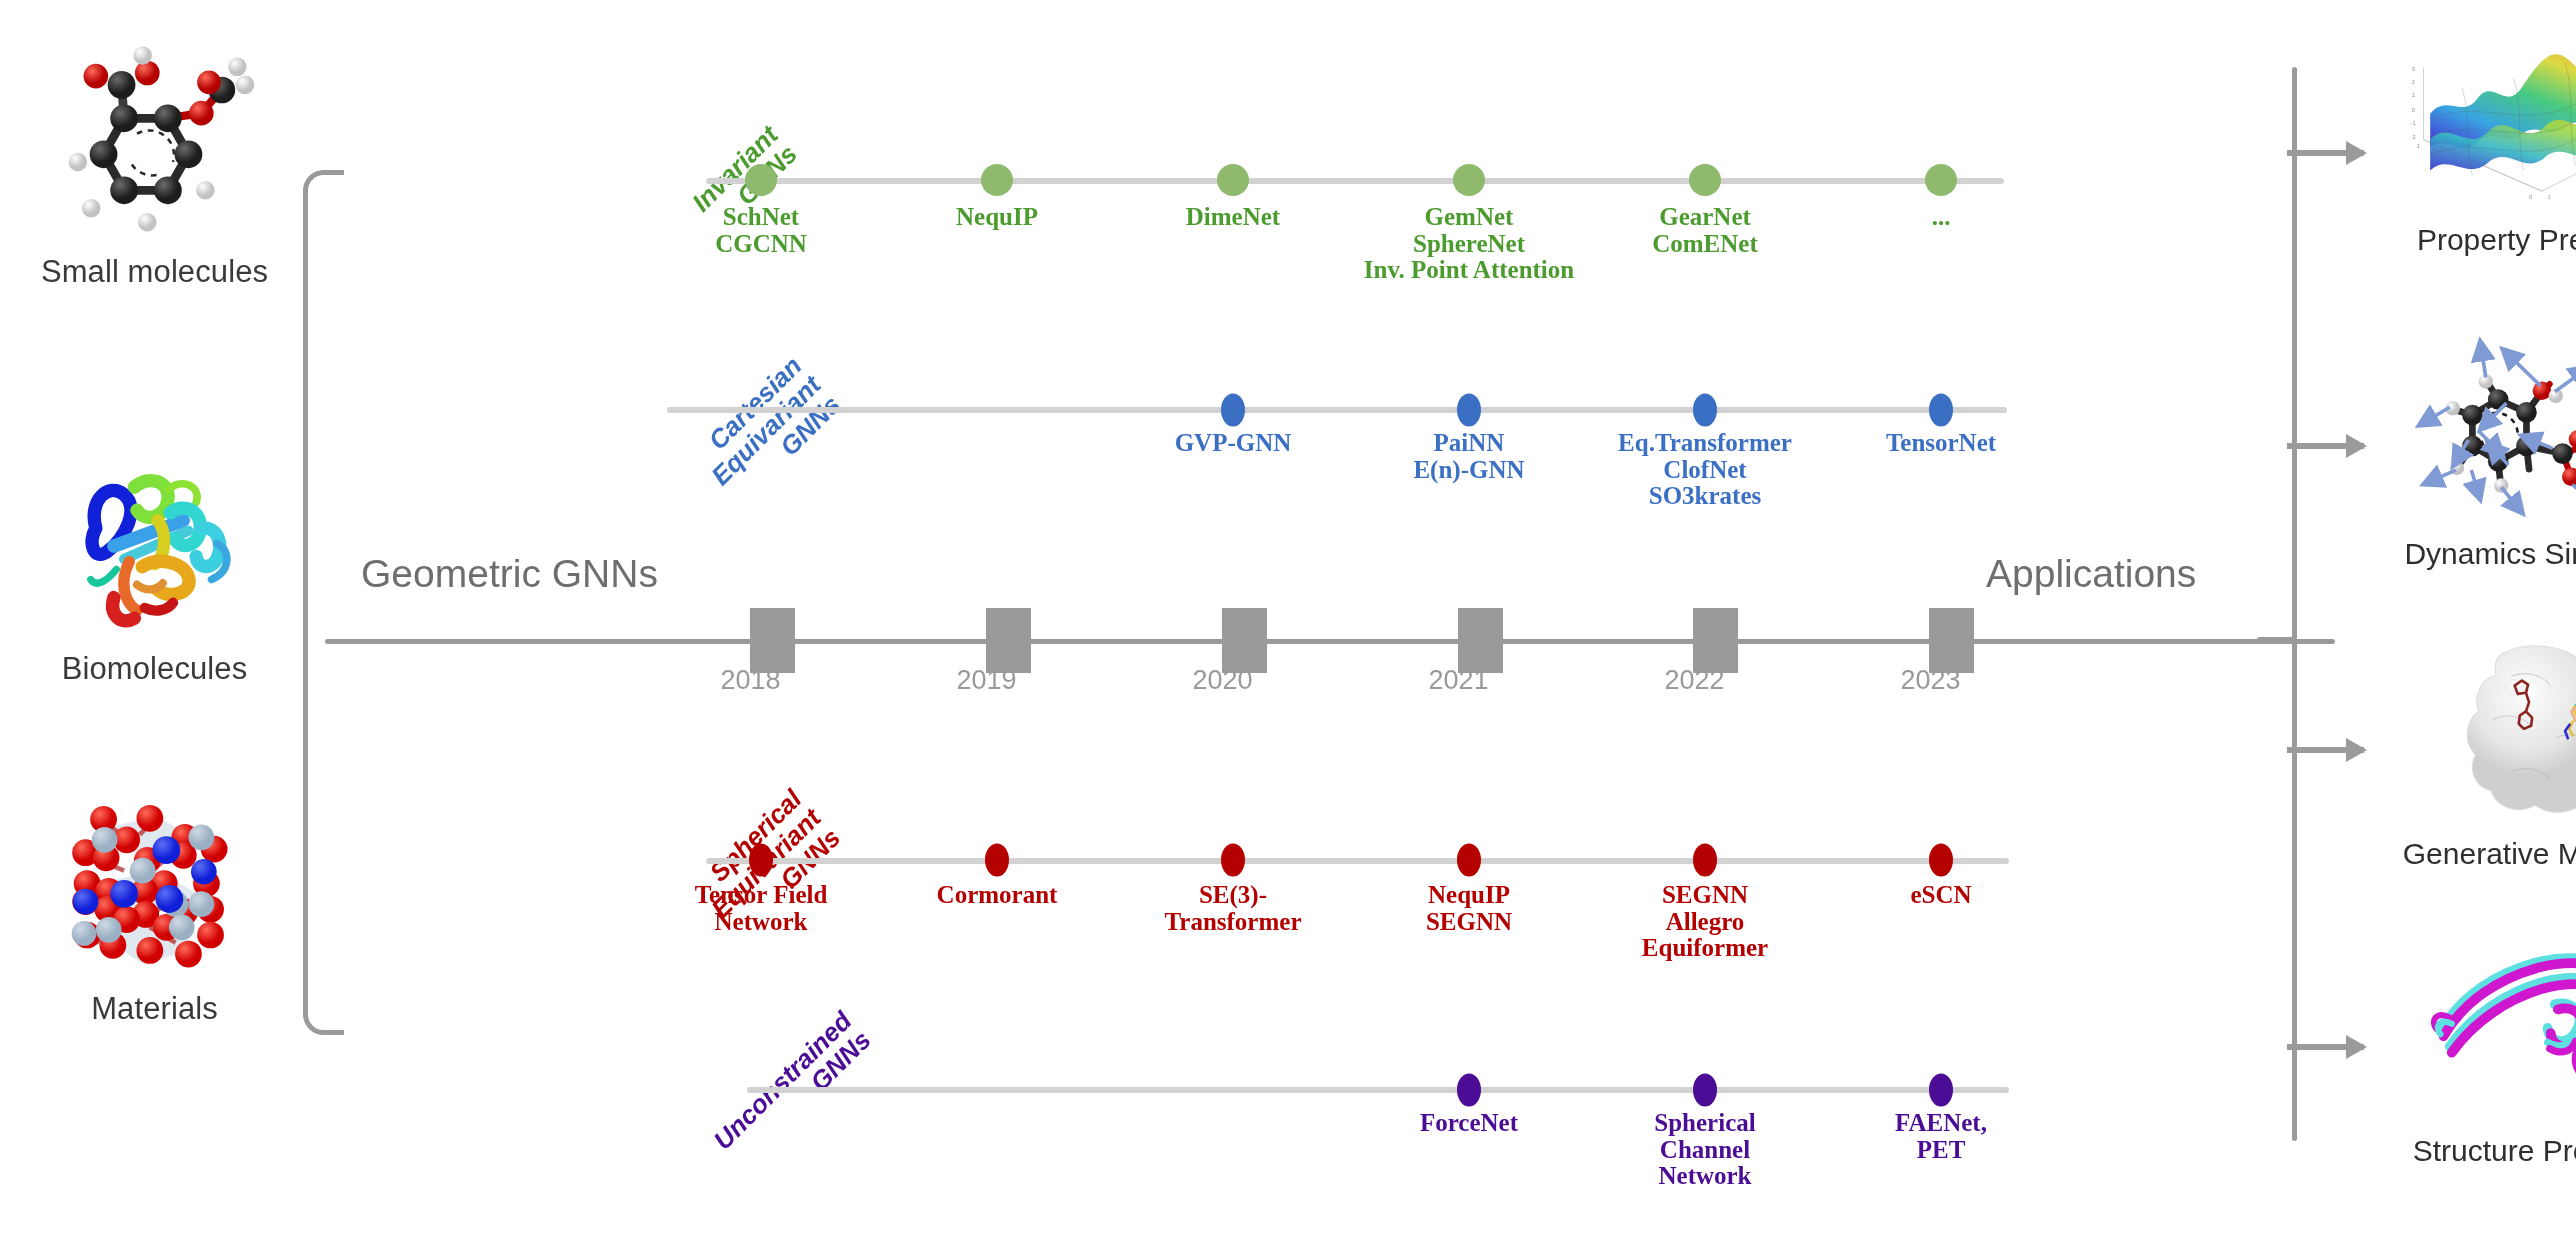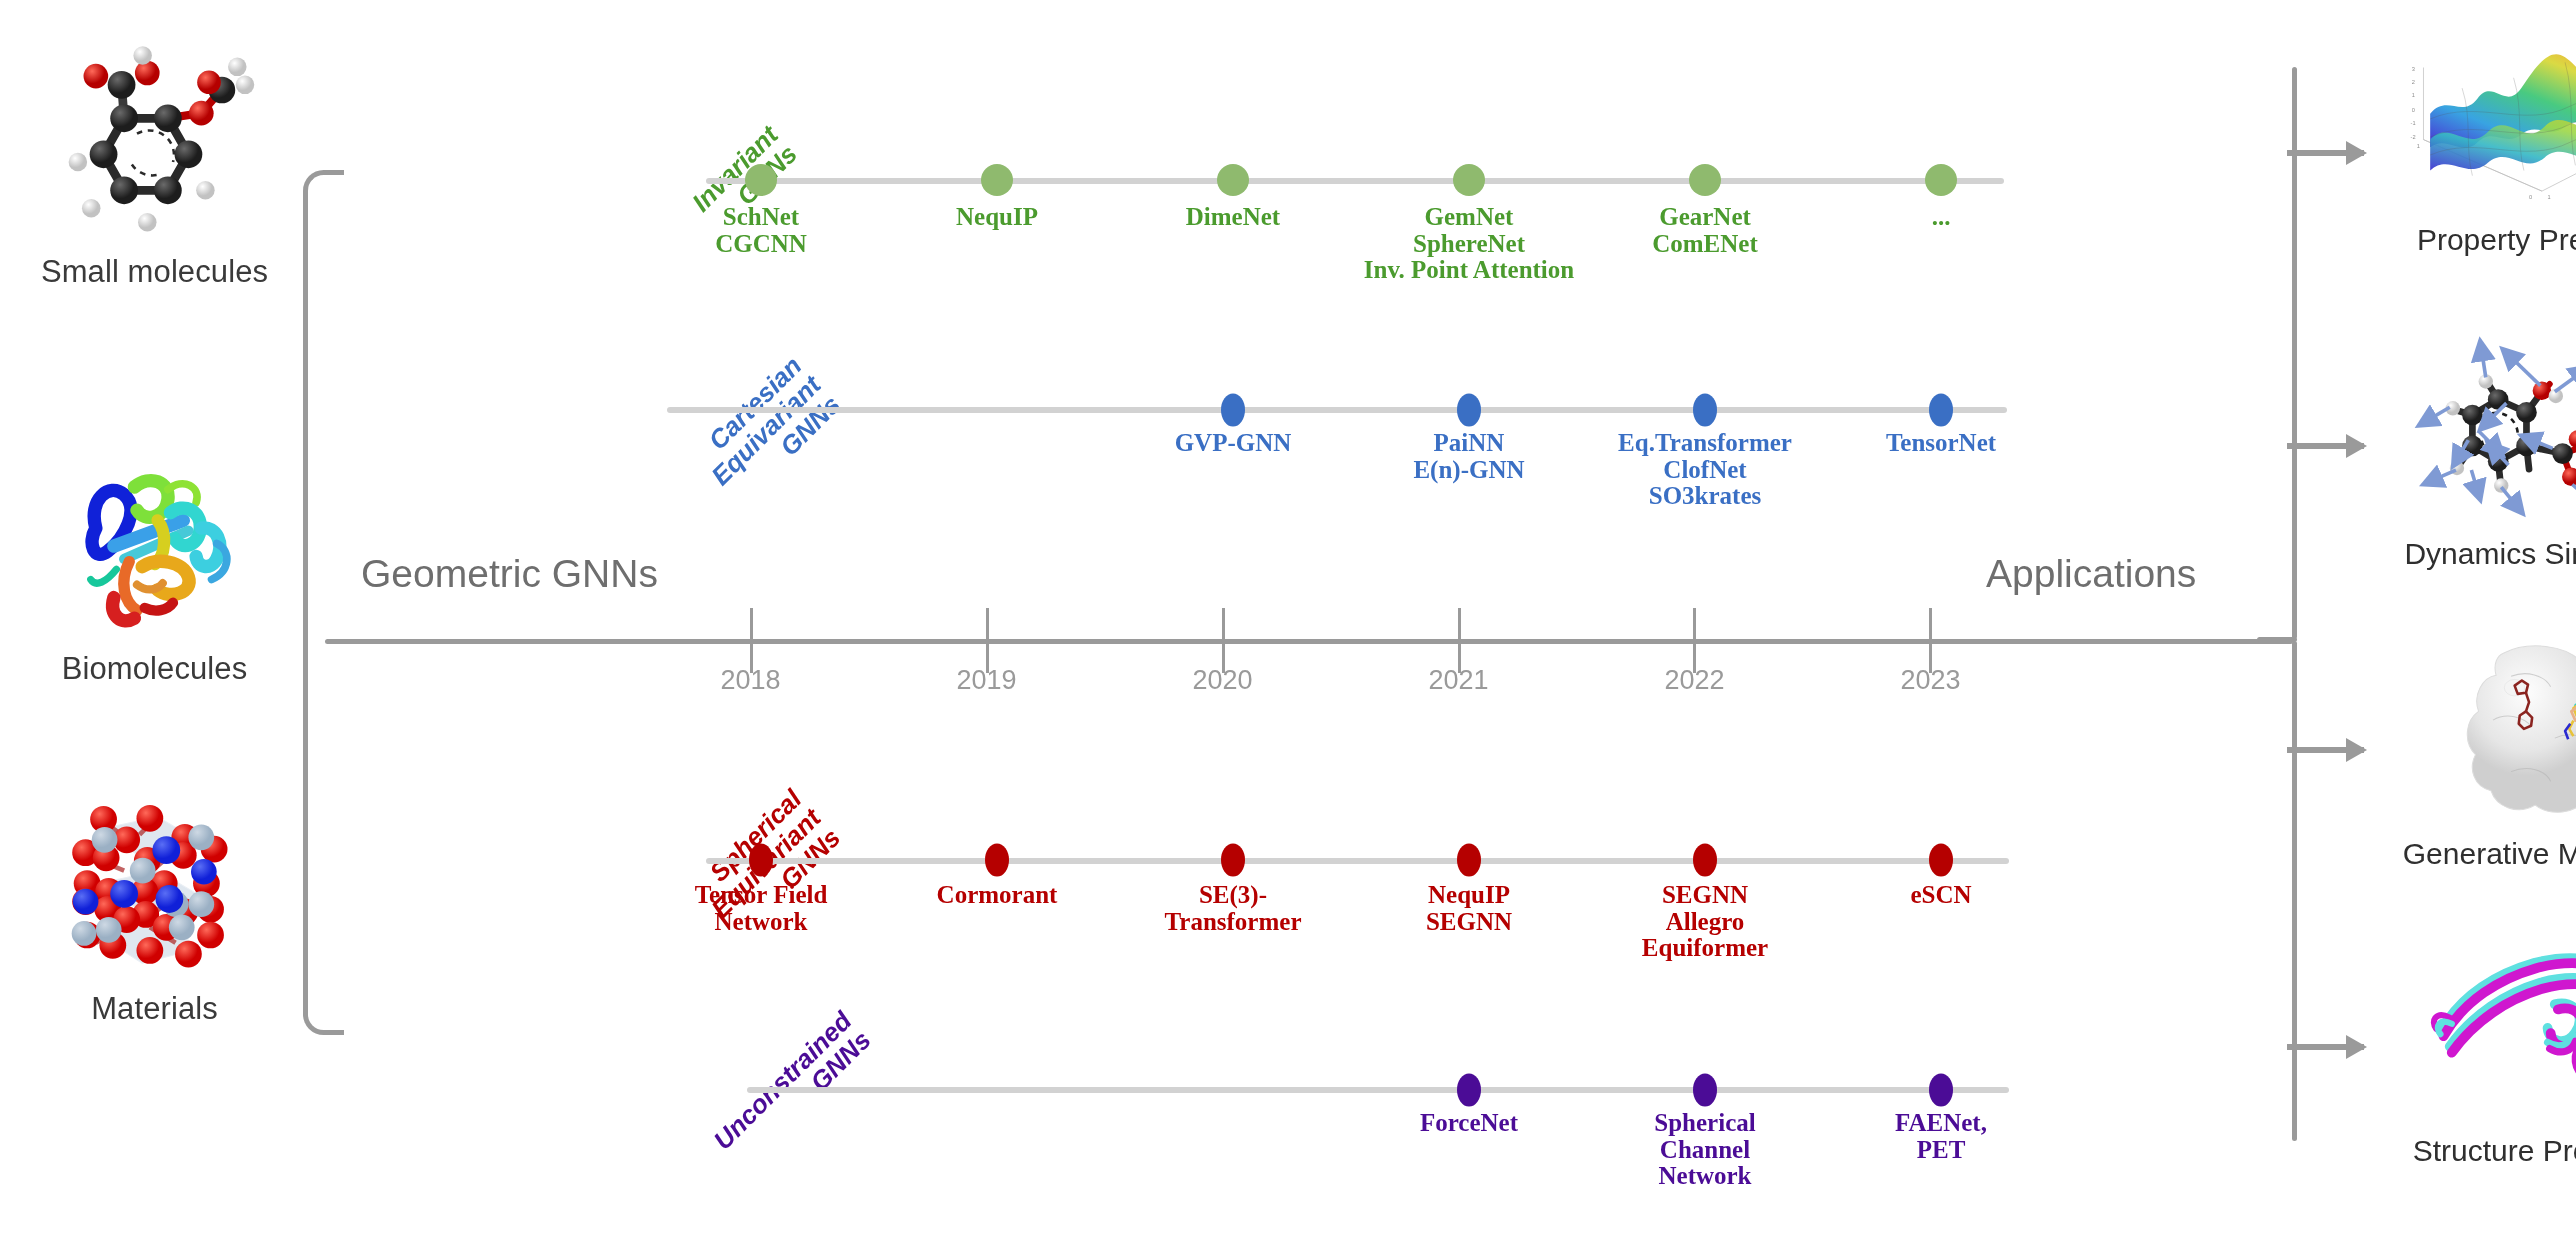--- a/index.html
+++ b/index.html
@@ -1,19 +1,19 @@
 <!DOCTYPE html>
 <html style="font-size:8.2px"><head>
 <meta charset="utf-8">
 <style>
   html,body{margin:0;padding:0;background:#ffffff;}
   body{width:2778px;height:1253px;position:relative;overflow:hidden;
        font-family:"Liberation Sans","DejaVu Sans",sans-serif;
        -webkit-font-smoothing:antialiased;}
-  .abs{position:absolute;}
+  .abs{position:absolute;padding-left:42px;}
 
   
   #left-column{left:0;top:0;width:319px;height:1253px;}
   .domain-card{position:absolute;left:0;width:309px;text-align:center;}
   .domain-thumb{width:216px;height:216px;margin:0 auto;position:relative;}
   .domain-label{font-size:31px;color:#3a3a3a;letter-spacing:0.1px;margin-top:2.1px;}
 
   
   .bracket{position:absolute;border:5.7px solid #9a9a9a;}
   #left-bracket{left:303px;top:170px;width:36px;height:855px;

